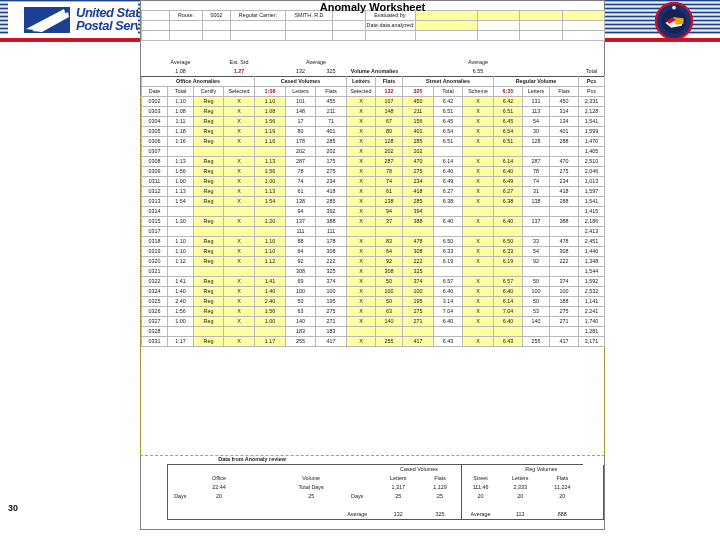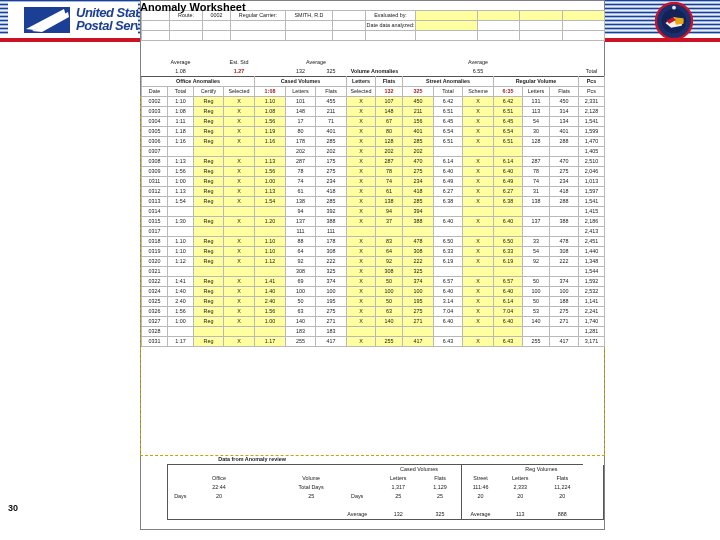--- a/index.html
+++ b/index.html
@@ -32,21 +32,21 @@
 
   
   .logo-seal{position:absolute;left:655px;top:2px;width:38px;height:38px;}
 
   
   .sheet{
     position:absolute;left:140px;top:0px;width:465px;height:530px;
     background:#ffffff;border:1px solid #808080;box-sizing:border-box;
   }
   .sheet-title{
-    position:absolute;left:140px;top:1px;width:465px;
+    position:absolute;left:140px;top:1px;width:465px;text-align:center;
     font-size:11px;font-weight:bold;color:#000;letter-spacing:0px;z-index:6;
   }
 
   
   table.grid{border-collapse:collapse;table-layout:fixed;font-size:5px;color:#1a1a1a;}
   table.grid td{
     border:1px solid #b9b9b9;padding:0;margin:0;height:9px;line-height:9px;
     overflow:hidden;white-space:nowrap;text-align:center;vertical-align:middle;
   }
   .nb{border:none !important;}

